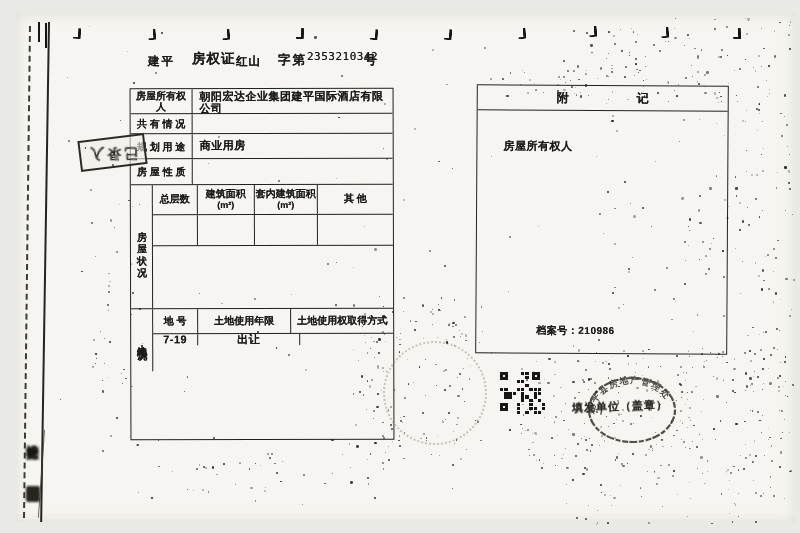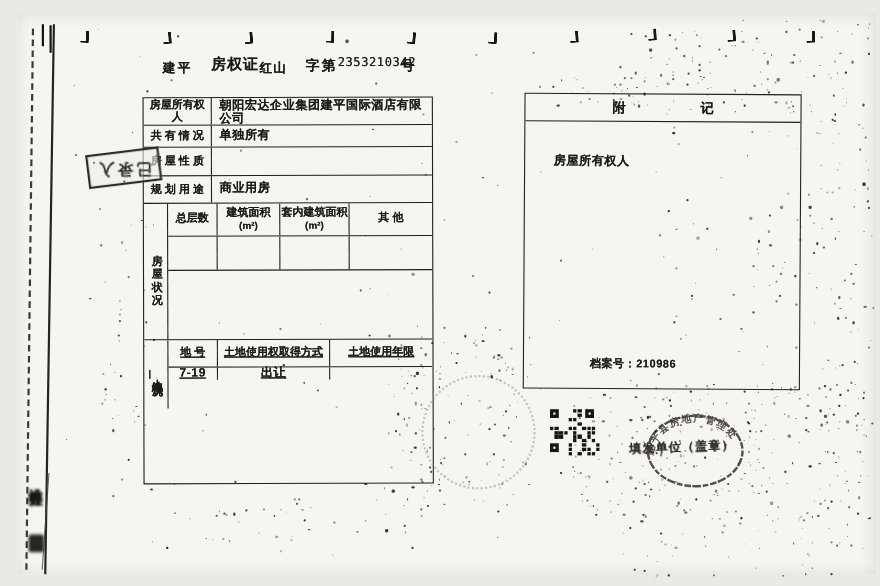--- a/index.html
+++ b/index.html
@@ -145,29 +145,28 @@
 <span class="abs ink t-num">2353210342</span>
 <span class="abs ink t-hao">号</span>
 
 <div class="abs cert-table ink">
   <div class="trow" style="height:25px;">
     <div class="tlabel">房屋所有权人</div>
     <div class="tvalue">朝阳宏达企业集团建平国际酒店有限公司</div>
   </div>
   <div class="trow" style="height:20px;">
     <div class="tlabel">共 有 情 况</div>
-    <div class="tvalue vcenter">单独所有</div>
+  </div>
+  <div class="trow" style="height:25px;">
+    <div class="tlabel">规 划 用 途</div>
+    <div class="tvalue vcenter">商业用房</div>
   </div>
   <div class="trow" style="height:26px;">
     <div class="tlabel">房 屋 性 质</div>
     <div class="tvalue vcenter"></div>
-  </div>
-  <div class="trow" style="height:25px;">
-    <div class="tlabel">规 划 用 途</div>
-    <div class="tvalue vcenter">商业用房</div>
   </div>
 
   <div class="sect" style="height:124px;">
     <div class="vside ls10">房屋状况</div>
     <div class="grid">
       <div class="grow" style="height:30px;">
         <div class="gcell c0">
             <span>总层数</span>
           </div>
         <div class="gcell c1">
@@ -190,27 +189,27 @@
       </div>
       <div class="grow">
         <div class="gcell gval c0"></div>
         <div class="gcell gval c1"></div>
         <div class="gcell gval c2"></div>
         <div class="gcell gval c3"></div>
       </div>
     </div>
   </div>
 
-  <div class="sect" style="height:62px;border-bottom:none;text-decoration:underline;">
+  <div class="sect" style="height:62px;border-bottom:none;">
     <div class="vside ls2">土地状况</div>
     <div class="grid">
       <div class="grow" style="height:25px;">
         <div class="gcell lc0">地 号</div>
+        <div class="gcell lc2">土地使用年限</div>
         <div class="gcell lc1">土地使用权取得方式</div>
-        <div class="gcell lc2">土地使用年限</div>
       </div>
       <div class="grow">
         <div class="gcell gval cellcenter lc0">7-19</div>
         <div class="gcell gval cellcenter lc1">出让</div>
         <div class="gcell gval cellcenter lc2"></div>
       </div>
     </div>
   </div>
 </div>
 

